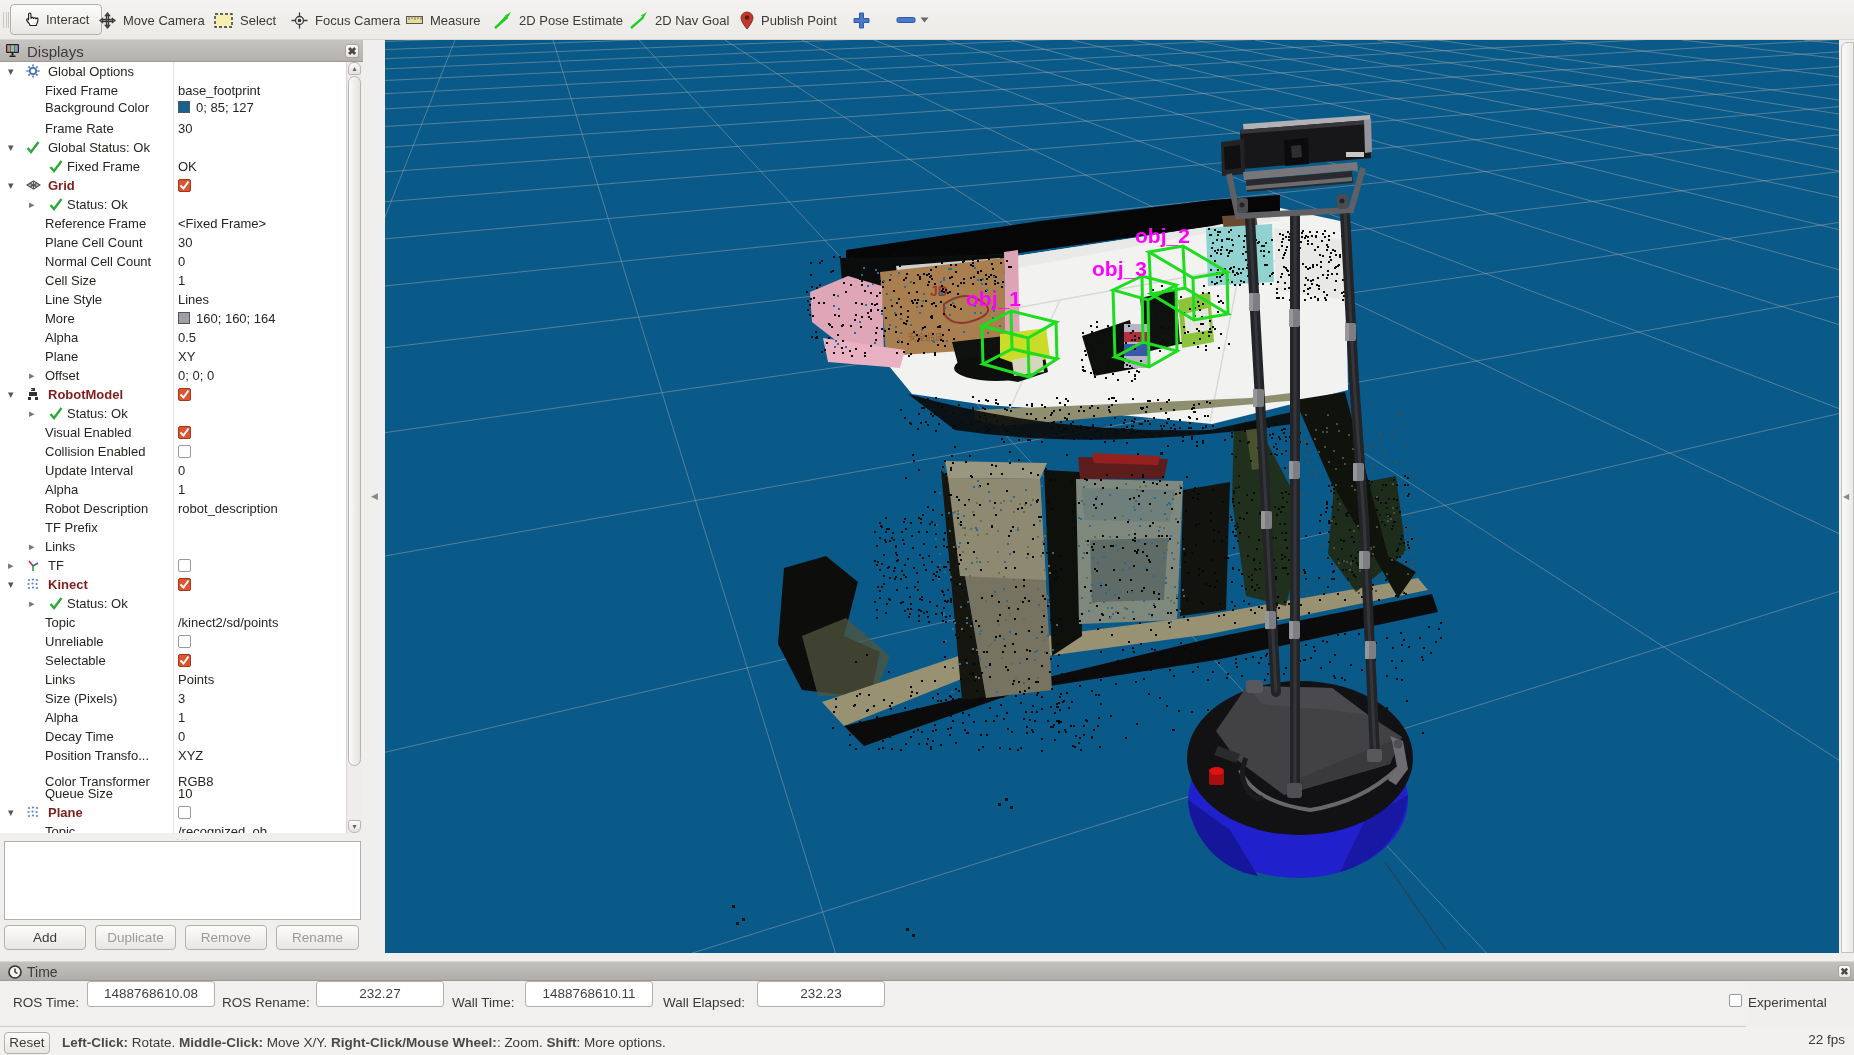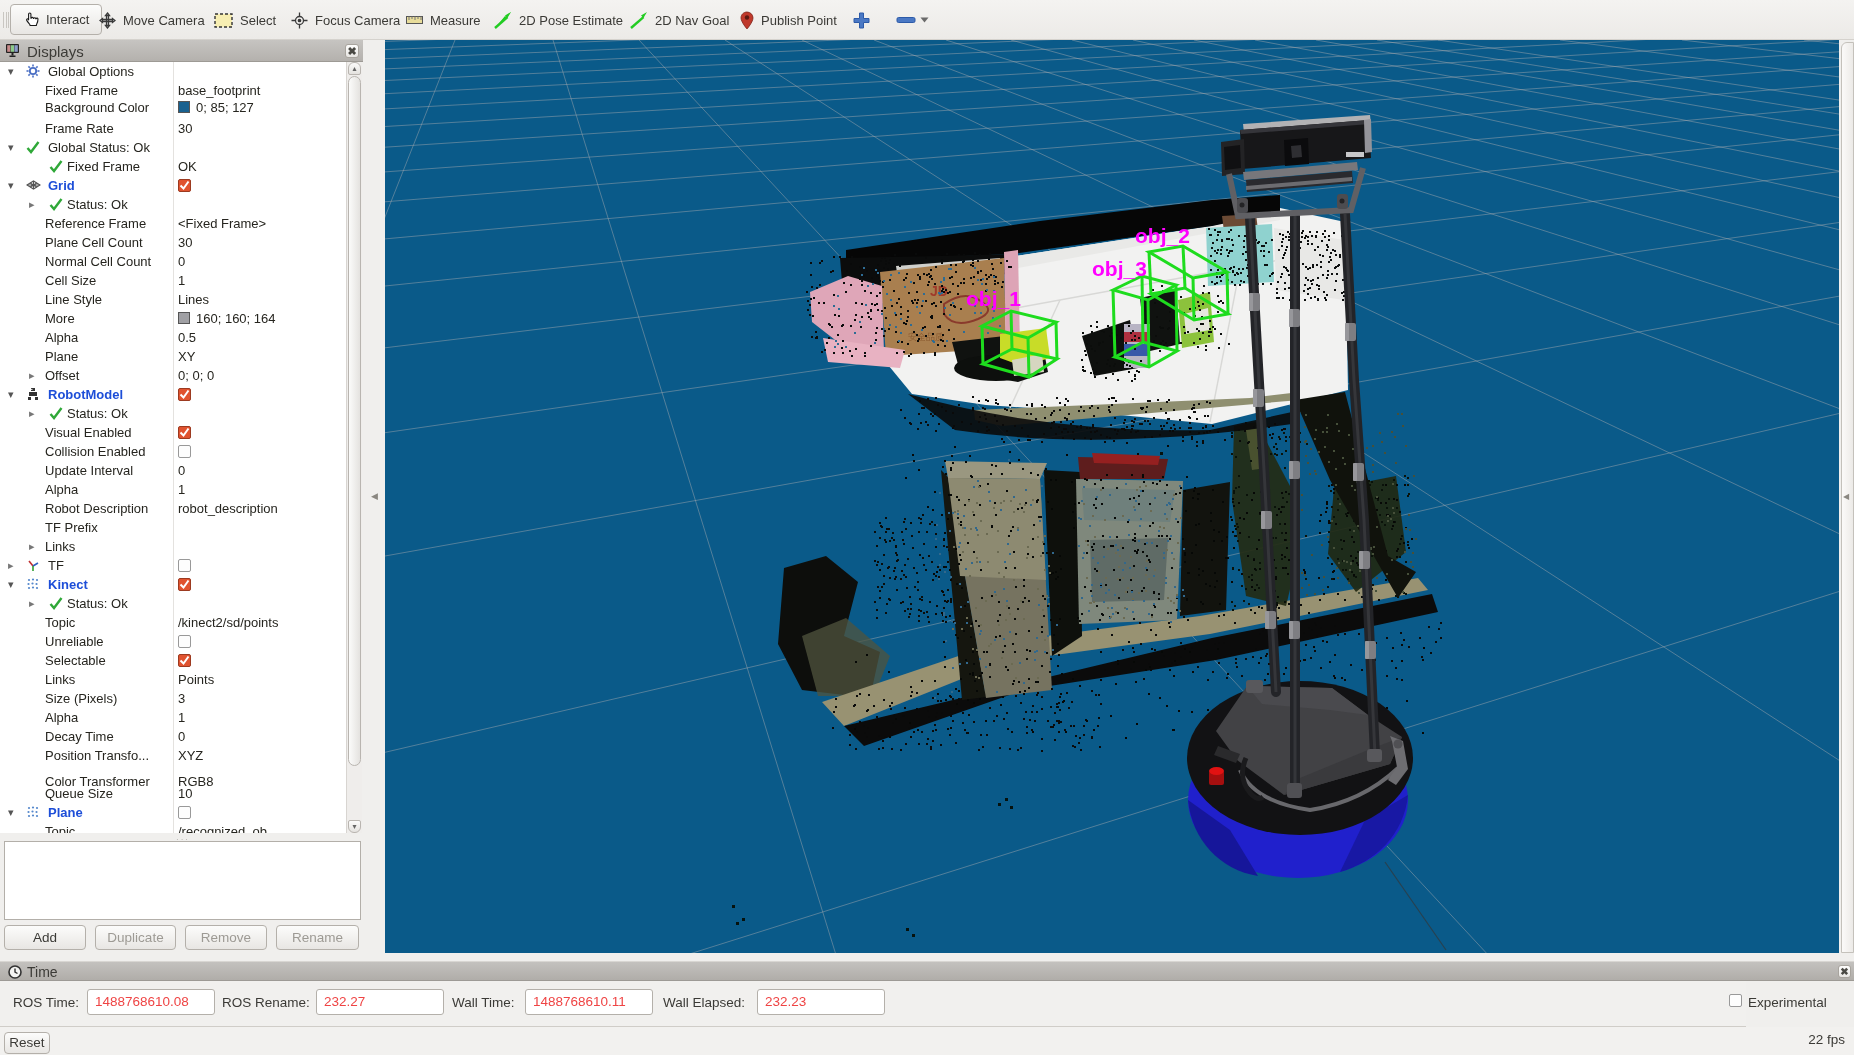--- a/index.html
+++ b/index.html
@@ -7,38 +7,38 @@
 
 #toolbar { position:absolute; left:0; top:0; width:1854px; height:40px; background:linear-gradient(#f4f3f1,#eceae7); border-bottom:1px solid #d5d2cd; }
 .tbtn { position:absolute; top:7px; height:26px; display:flex; align-items:center; gap:7px; color:#3b3a36; font-size:13px; }
 #interact { left:10px; top:4px; height:31px; padding:0 12px; background:linear-gradient(#fcfcfb,#e8e6e3); border:1px solid #b4b0aa; border-radius:4px; }
 .grip { position:absolute; left:3px; top:12px; width:4px; height:16px; border-left:1px solid #c9c6c1; border-right:1px solid #c9c6c1; }
 
 #dtitle { position:absolute; left:0; top:40px; width:363px; height:22px; background:linear-gradient(#c6c4c1,#b4b1ad); border-bottom:1px solid #9d9a95; color:#3c3b37; font-size:15px; }
 #dtree { position:absolute; left:0; top:62px; width:347px; height:771px; background:#fff; overflow:hidden; border-right:1px solid #d8d5d1; }
 .trow { position:absolute; left:0; width:347px; font-size:13px; color:#26251f; }
 .nm { font-size:13px; }
-.blue { color:#1d4ed8; font-weight:bold; }
+.blue { color:#7f1d1d; font-weight:bold; }
 .tri { color:#555; font-size:11px; }
 .trir { color:#777; font-size:11px; }
 .vline { position:absolute; left:173px; top:62px; width:1px; height:771px; background:#e4e2df; }
 .cb { display:inline-block; width:13px; height:13px; border:1px solid #999; border-radius:2px; background:#fdfdfd; }
 .cb.on { background:#e0532f; border-color:#9c3a20; }
 .cb svg { display:block; margin:0 auto; }
 #scroll { position:absolute; left:347px; top:62px; width:15px; height:771px; background:#efedeb; }
 #sthumb { position:absolute; left:1px; top:14px; width:13px; height:690px; background:linear-gradient(90deg,#fbfbfa,#e4e2df); border:1px solid #b9b5b0; border-radius:7px; }
 #infobox { position:absolute; left:4px; top:841px; width:357px; height:79px; background:#fff; border:1px solid #b3afa9; }
 .pbtn { position:absolute; top:925px; height:25px; background:linear-gradient(#fcfcfb,#e8e6e3); border:1px solid #b4b0aa; border-radius:4px; font-size:13.5px; color:#3b3a36; text-align:center; line-height:23px; }
 .pbtn.dis { color:#9d9a94; }
 #splitter { position:absolute; left:0; top:833px; width:363px; height:8px; background:#f0efed; }
 
 #ttitle { position:absolute; left:0; top:961px; width:1854px; height:20px; background:linear-gradient(#c3c1be,#b0ada9); border-top:1px solid #d8d6d2; border-bottom:1px solid #9d9a95; color:#3c3b37; font-size:14px; }
 #tbody { position:absolute; left:0; top:981px; width:1746px; height:46px; background:#f1f0ee; border-bottom:1px solid #d0cdc8; }
 .tlabel { position:absolute; top:14px; font-size:13.5px; color:#3b3a36; }
-.tfield { position:absolute; top:8px; height:26px; background:#fff; border:1px solid #b4b0aa; border-radius:3px; font-size:13.5px; color:#ef4444; padding:4px 7px; }
+.tfield { position:absolute; top:0; height:26px; background:#fff; border:1px solid #b4b0aa; border-radius:3px; font-size:13.5px; color:#404040; padding:4px 7px;text-align:center; }
 
 #status { position:absolute; left:0; top:1027px; width:1854px; height:28px; background:#f2f1ef; font-size:13.5px; color:#3b3a36; }
 #fps { position:absolute; right:9px; top:5px; }
 .x { font-weight:bold; color:#4a4947; }
 </style></head>
 <body>
 <div id="toolbar">
   <div class="grip"></div>
     <div class="grip" style="left:8px"></div>
   <div class="tbtn" id="interact"><svg width="16" height="17" viewBox="0 0 16 17">
@@ -615,13 +615,14 @@
     <span class="tfield" style="left:316px;width:128px">232.27</span>
   <span class="tlabel" style="left:452px">Wall Time:</span>
     <span class="tfield" style="left:525px;width:128px">1488768610.11</span>
   <span class="tlabel" style="left:663px">Wall Elapsed:</span>
     <span class="tfield" style="left:757px;width:128px">232.23</span>
   <span class="pos" style="left:1729px;top:13px;width:13px;height:13px;border:1px solid #999;border-radius:2px;background:#fdfdfd"></span>
   <span class="tlabel" style="left:1748px">Experimental</span>
 </div>
 <div id="status">
   <div class="pbtn" style="left:4px;top:5px;width:46px;height:22px;line-height:20px;top:5px">Reset</div>
+  <span class="pos" style="left:62px;top:6px"><span class="x">Left-Click:</span> Rotate.  <span class="x">Middle-Click:</span> Move X/Y.  <span class="x">Right-Click/Mouse Wheel:</span>: Zoom.  <span class="x">Shift</span>: More options.</span>
   <span id="fps">22 fps</span>
 </div>
 </body></html>

